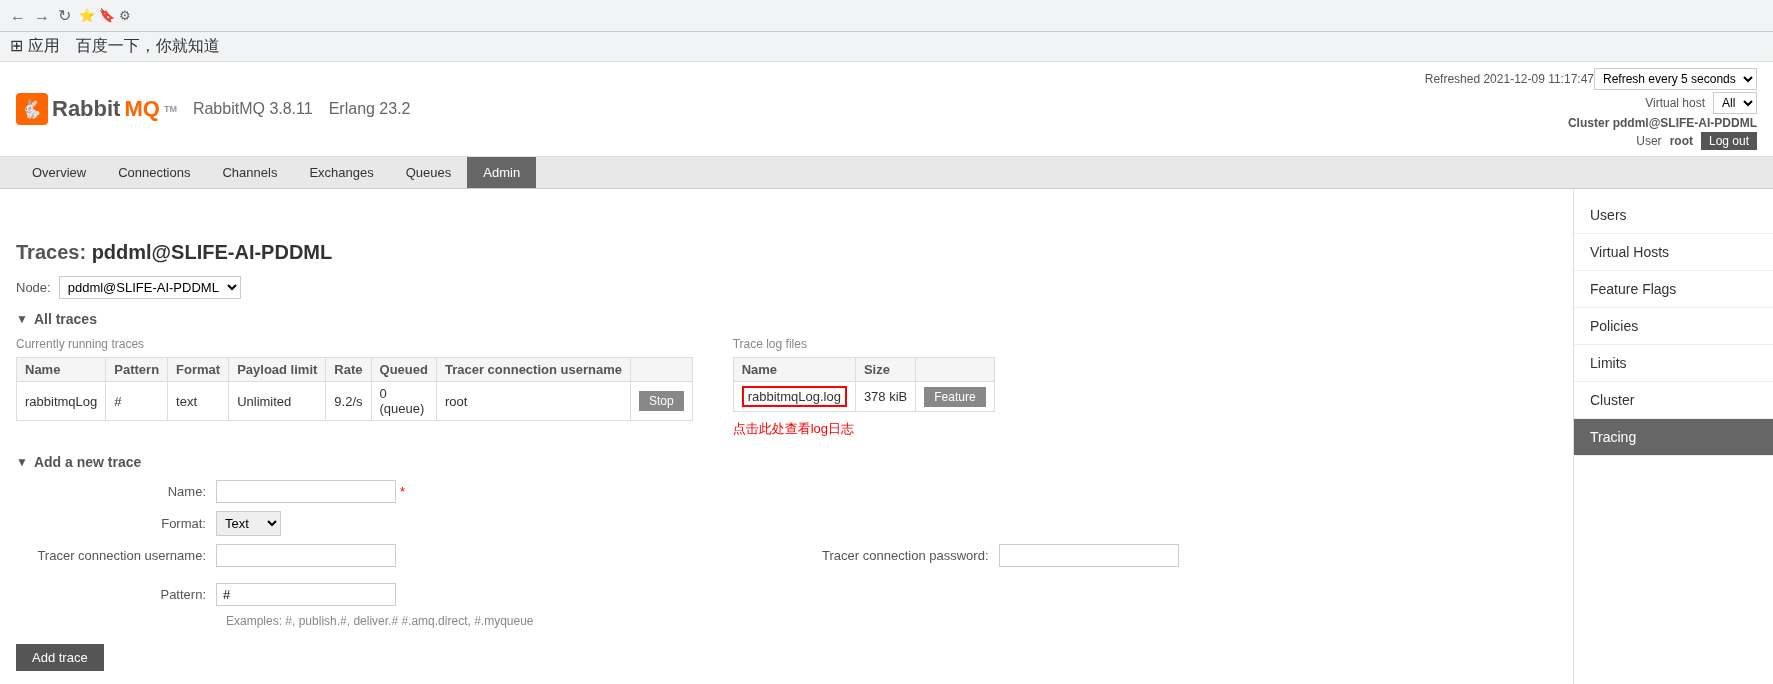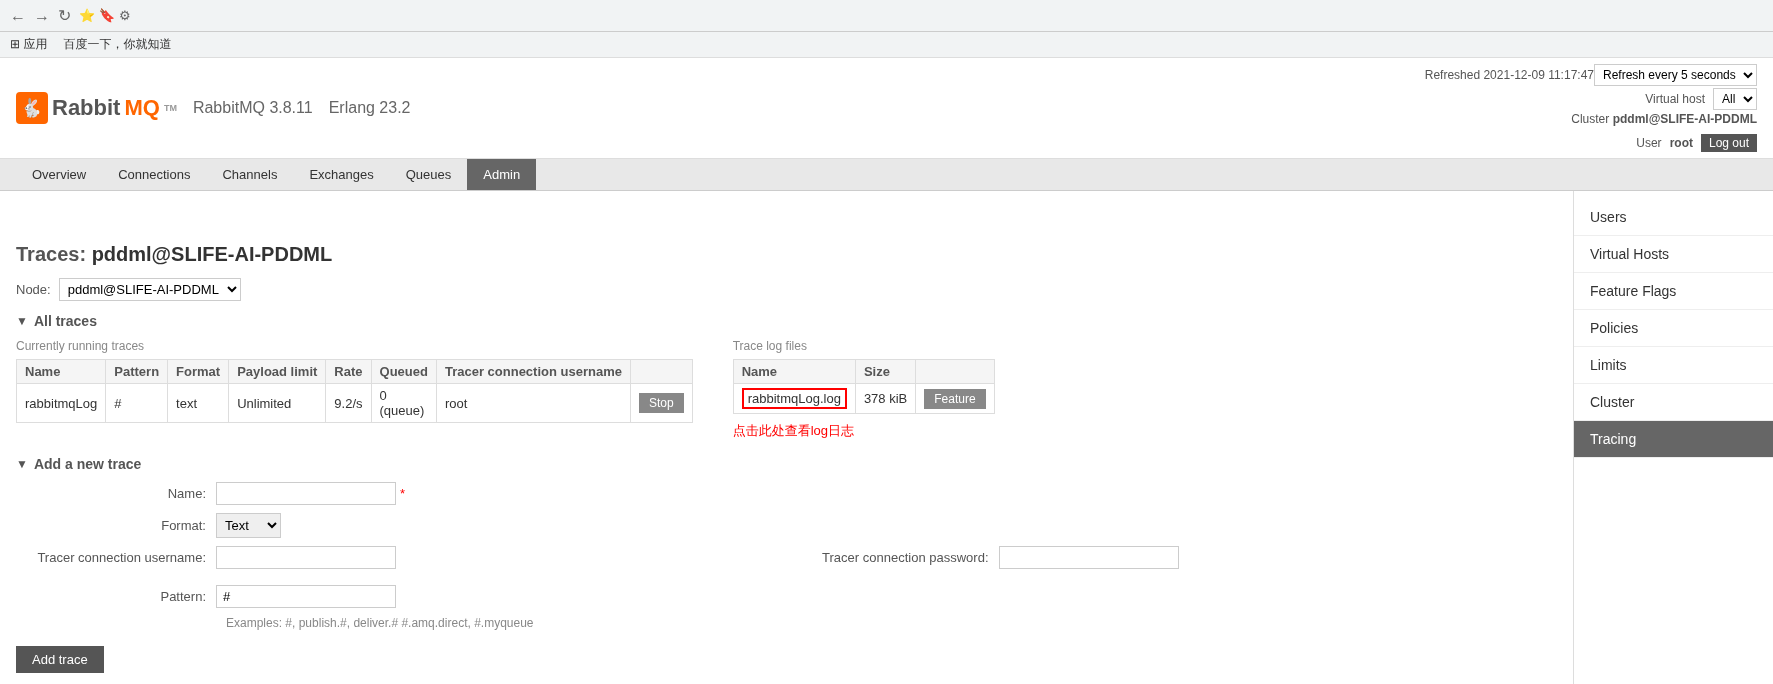--- a/index.html
+++ b/index.html
@@ -23,21 +23,21 @@
       border: 1px solid #ccc;
       border-radius: 12px;
       padding: 3px 12px;
       font-size: 13px;
       color: #333;
     }
     .browser-bookmarks {
       background: #f1f3f4;
       border-bottom: 1px solid #ddd;
       padding: 4px 10px;
-      font-size: 12px;
+      font-size: 16px;
       display: flex;
       gap: 16px;
     }
 
     
     .top-bar {
       background: #fff;
       border-bottom: 1px solid #ddd;
       padding: 6px 16px;
       display: flex;
@@ -79,21 +79,22 @@
     .refresh-select {
       font-size: 12px;
       border: 1px solid #ccc;
       padding: 2px 4px;
       background: #fff;
     }
     .top-right .vhost-row {
       display: flex; align-items: center; gap: 8px; justify-content: flex-end; margin-bottom: 2px;
     }
     .top-right .cluster-row {
-      margin-bottom: 8px;
+      margin-bottom: 2px;
+      font-weight: bold;
     }
     .top-right .user-row {
       display: flex; align-items: center; gap: 8px; justify-content: flex-end;
     }
     .logout-btn {
       background: #555; color: #fff; border: none; padding: 2px 8px; cursor: pointer; font-size: 12px;
     }
 
     
     .nav-tabs {

